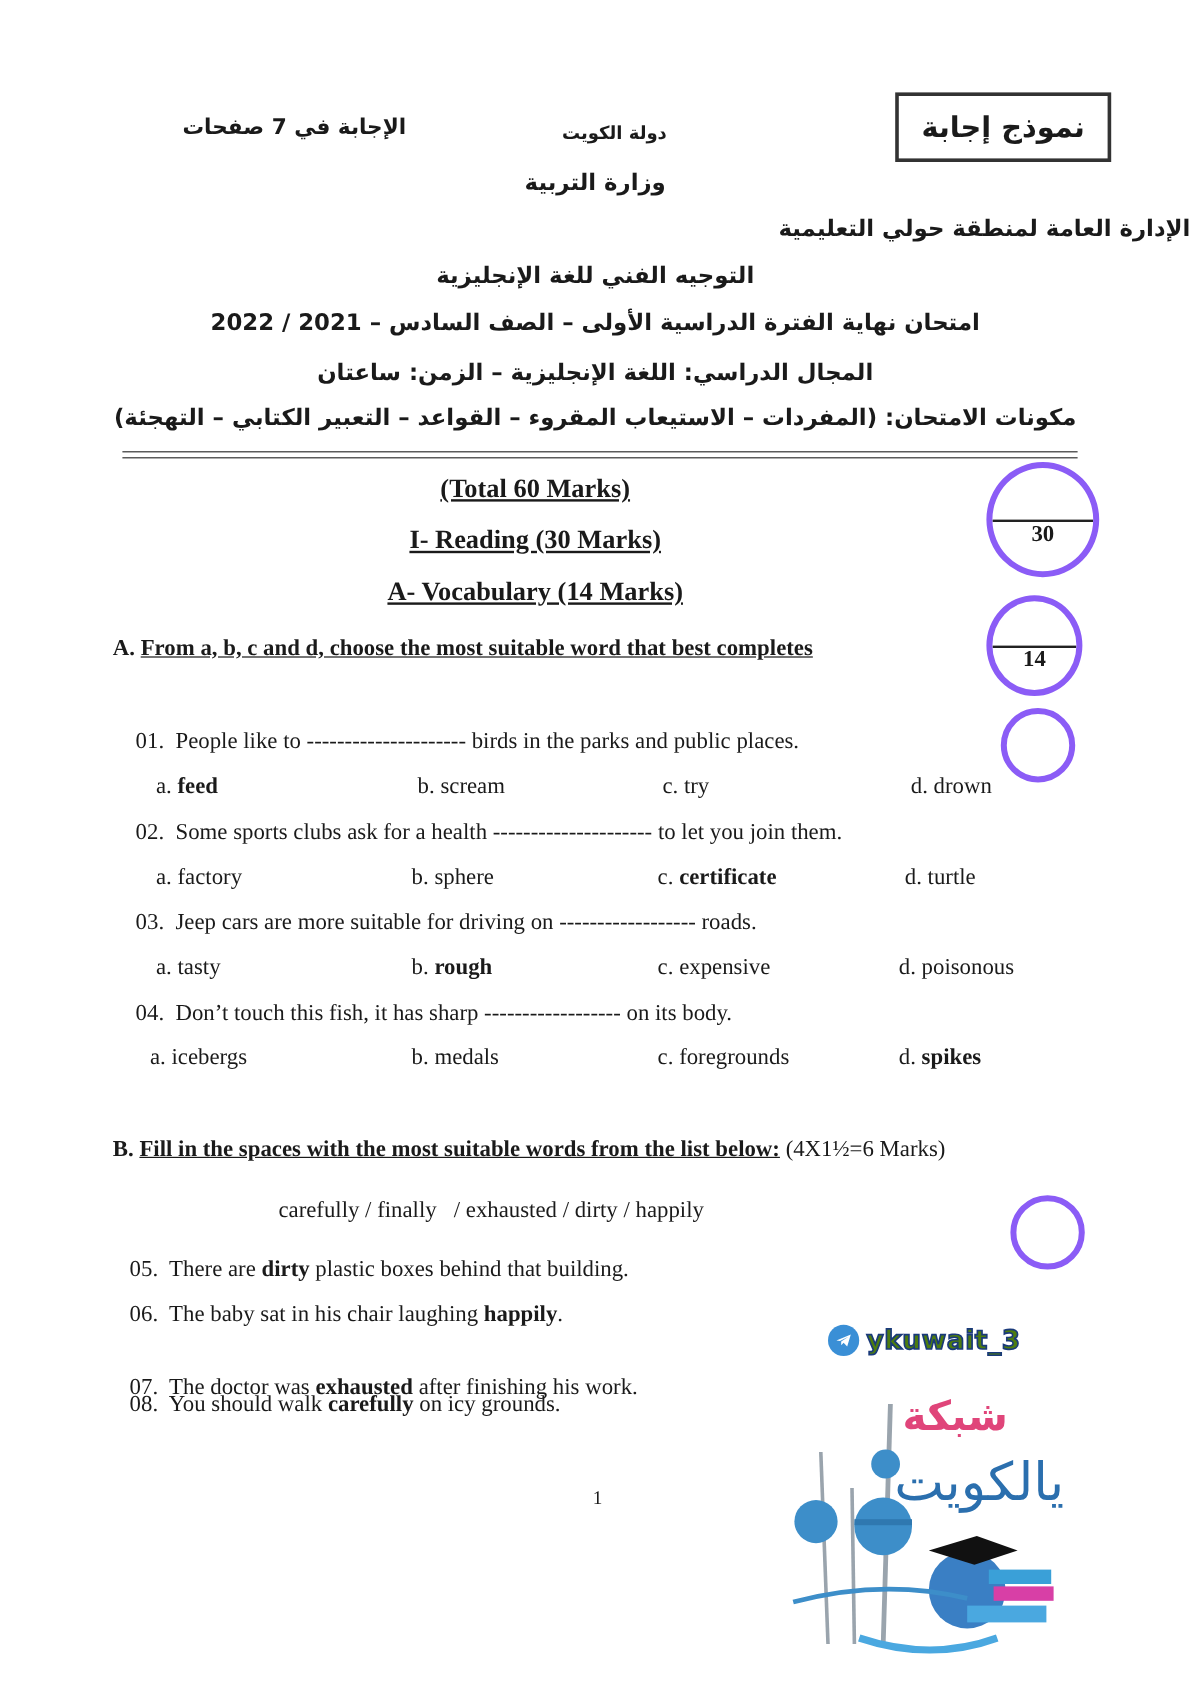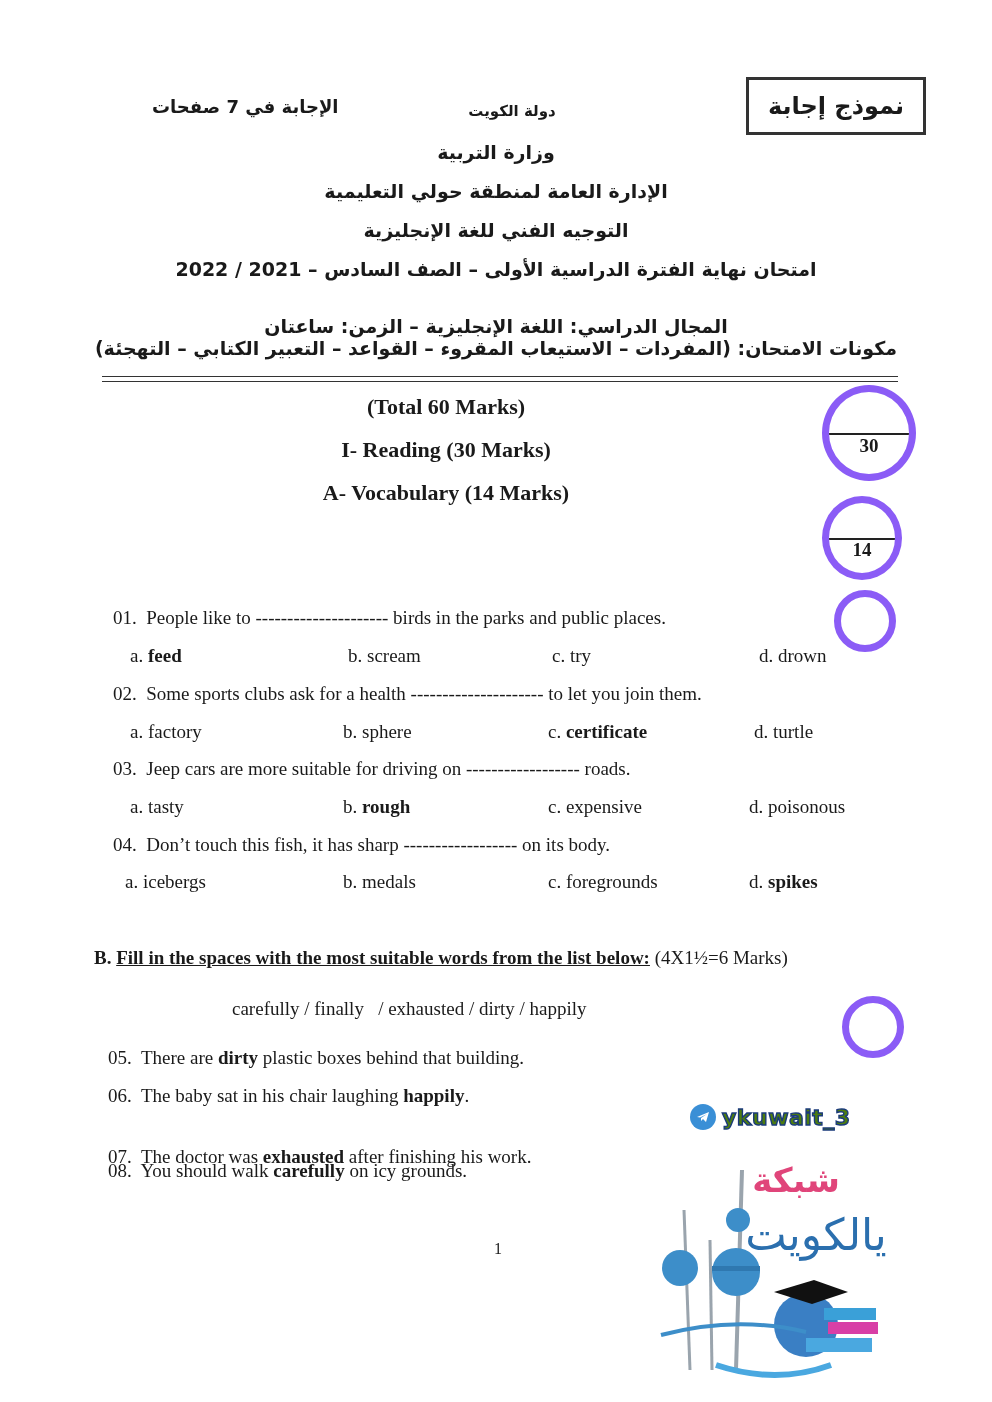--- a/index.html
+++ b/index.html
@@ -5,34 +5,34 @@
   html, body { margin: 0; padding: 0; background: #ffffff; }
   body { width: 992px; height: 1402px; position: relative; overflow: hidden; color: #1a1a1a; font-family: "Liberation Serif", serif; }
   .abs { position: absolute; }
   .ar { font-family: "DejaVu Sans", sans-serif; font-weight: bold; direction: rtl; white-space: nowrap; }
   .center { left: 0; right: 0; text-align: center; }
 
   .answer-box { left: 746px; top: 77px; width: 180px; height: 58px; border: 3px solid #333; box-sizing: border-box; display: flex; align-items: center; justify-content: center; font-size: 24px; }
   .pages-note { left: 124px; top: 96px; font-size: 18px; margin-left: 28px; }
   .state { top: 102px; font-size: 15px; margin-left: 32px; }
   .ministry { top: 141px; font-size: 19px; }
-  .admin { top: 180px; font-size: 19px; }
+  .admin { top: 180px; font-size: 19px; text-align: right; }
   .guidance { top: 219px; font-size: 19px; }
   .exam { top: 258px; font-size: 19px; }
-  .field { top: 315px; font-size: 19px; }
+  .field { top: 300px; font-size: 19px; }
   .components { top: 337px; font-size: 19px; }
 
   .double-rule { left: 102px; top: 376px; width: 796px; height: 4px; border-top: 1px solid #333; border-bottom: 1px solid #333; }
 
-  .head { font-weight: bold; font-size: 22px; }
+  .head { font-weight: bold; text-decoration: underline; font-size: 22px; }
   .total { top: 394px; }
   .reading { top: 437px; }
   .vocab { top: 480px; }
 
-  .circle { border: 7px solid #8b5cf6; border-radius: 50%; box-sizing: border-box; }
+  .circle { border: 5px solid #8b5cf6; border-radius: 50%; box-sizing: border-box; }
   .score-circle { overflow: hidden; }
   .score-circle .divider { position: absolute; left: 0; right: 0; top: 50%; border-top: 2px solid #222; }
   .score-circle .val { position: absolute; left: 0; right: 0; top: 52%; text-align: center; font-weight: bold; font-size: 19px; }
   .c30 { left: 822px; top: 385px; width: 94px; height: 96px; }
   .c14 { left: 822px; top: 496px; width: 80px; height: 84px; }
   .cq1 { left: 834px; top: 590px; width: 62px; height: 62px; }
   .cB  { left: 842px; top: 996px; width: 62px; height: 62px; }
 
   .instr { left: 94px; top: 528px; font-size: 19px; line-height: 25px; width: 720px; }
   .instr b.lbl { font-weight: bold; }
@@ -82,20 +82,24 @@
   <div class="val">30</div>
 </div>
 <div class="abs circle score-circle c14">
   <div class="divider"></div>
   <div class="val">14</div>
 </div>
 <div class="abs circle cq1"></div>
 <div class="abs circle cB"></div>
 
 <div class="abs instr">
+  <div>
+    <b class="lbl">A.</b>
+    <span class="u">From a, b, c and d, choose the most suitable word that best completes</span>
+  </div>
 </div>
 
 <div class="abs q" style="left:113px;top:607px">
   <span>01.</span>&nbsp;
   <span>People like to --------------------- birds in the parks and public places.</span>
 </div>
 <div class="abs opt" style="left:130px;top:645px"><span>a.</span> <b>feed</b></div>
 <div class="abs opt" style="left:348px;top:645px"><span>b.</span> <span>scream</span></div>
 <div class="abs opt" style="left:552px;top:645px"><span>c.</span> <span>try</span></div>
 <div class="abs opt" style="left:759px;top:645px"><span>d.</span> <span>drown</span></div>

